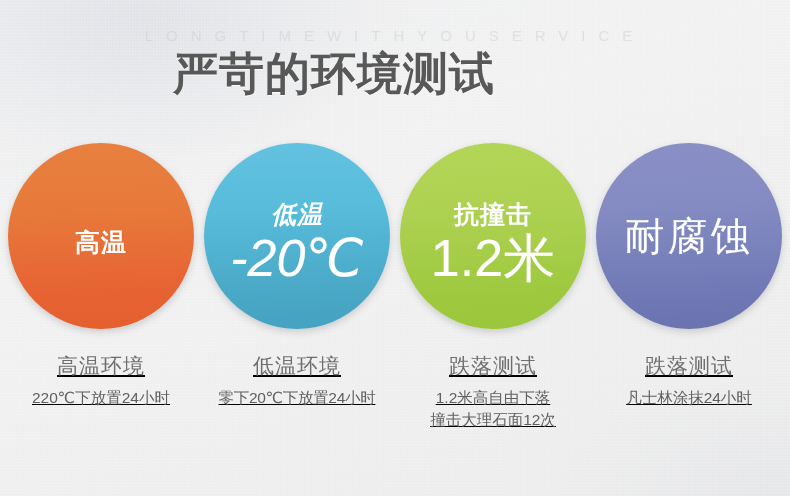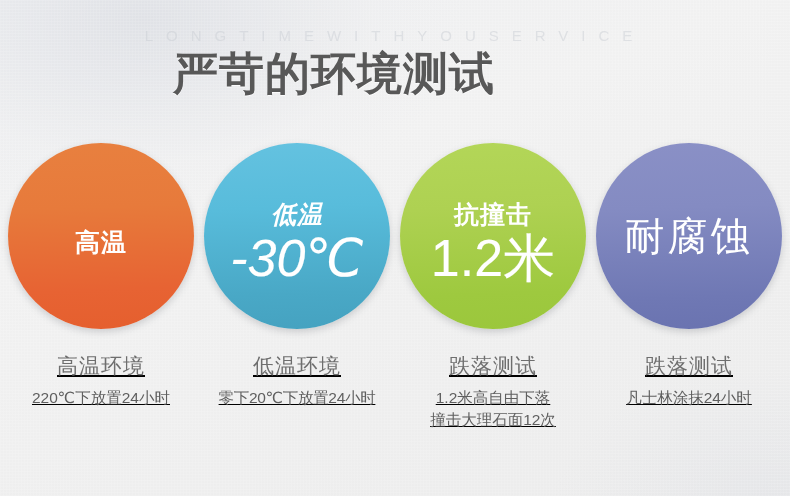--- a/index.html
+++ b/index.html
@@ -180,21 +180,21 @@
 
     <div class="circle circle-1">
       <div class="inner">
         <span class="c-head">高温</span>
       </div>
     </div>
 
     <div class="circle circle-2">
       <div class="inner">
         <span class="c-head">低温</span>
-        <span class="c-value">-30℃</span>
+        <span class="c-value">-20℃</span>
       </div>
     </div>
 
     <div class="circle circle-3">
       <div class="inner">
         <span class="c-head">抗撞击</span>
         <span class="c-value">1.2米</span>
       </div>
     </div>
 

